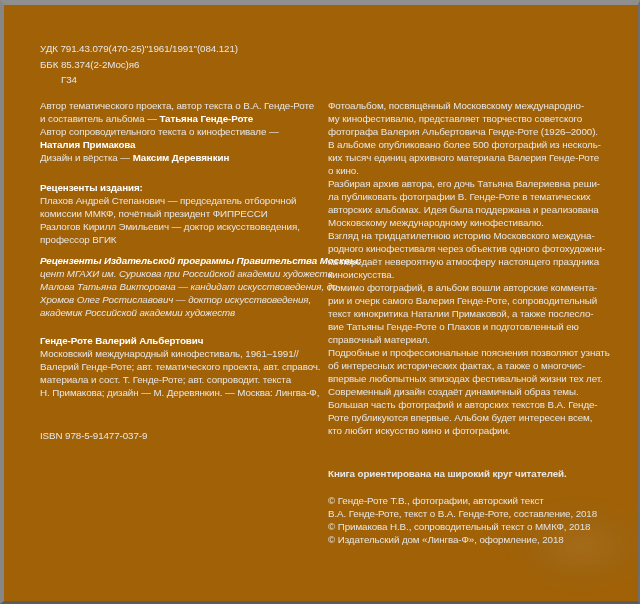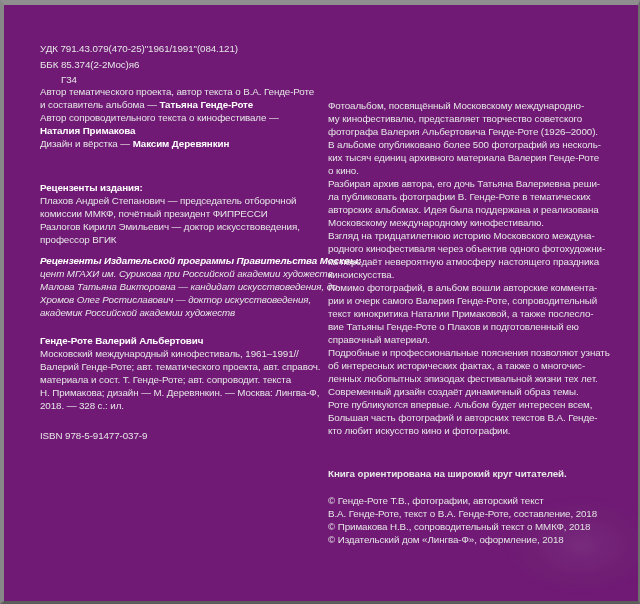--- a/index.html
+++ b/index.html
@@ -3,21 +3,21 @@
 <meta charset="utf-8">
 <style>
   html,body{margin:0;padding:0;}
   body{
     width:640px;height:604px;position:relative;overflow:hidden;
     background:#050505;
     font-family:"Liberation Sans", sans-serif;
   }
   .page{
     position:absolute;inset:0;box-sizing:border-box;
-    background:#701a75;
+    background:#a16207;
     border-top:5px solid #8f8f8f;
     border-left:4px solid #878787;
     border-right:2px solid #6e6e6e;
     border-bottom:3px solid #5c5c5c;
   }
   .block{position:absolute;}
   .line{
     white-space:pre;
     font-size:9.8px;
     line-height:13px;
@@ -40,21 +40,21 @@
 
 <div class="page">
 
   <div class="left-col">
     <div class="block codes" style="top:36px;">
         <div class="line">УДК 791.43.079(470-25)"1961/1991"(084.121)</div>
         <div class="line">ББК 85.374(2-2Мос)я6</div>
         <div class="line">        Г34</div>
       </div>
 
-    <div class="block" style="top:80px;">
+    <div class="block" style="top:94px;">
         <div class="line">Автор тематического проекта, автор текста о В.А. Генде-Роте</div>
         <div class="line"><span>и составитель альбома — </span><span class="b">Татьяна Генде-Роте</span></div>
         <div class="line">Автор сопроводительного текста о кинофестивале —</div>
         <div class="line"><span class="b">Наталия Примакова</span></div>
         <div class="line"><span>Дизайн и вёрстка — </span><span class="b">Максим Деревянкин</span></div>
       </div>
 
     <div class="block" style="top:176px;">
         <div class="line"><span class="b">Рецензенты издания:</span></div>
         <div class="line">Плахов Андрей Степанович — председатель отборочной</div>
@@ -70,21 +70,20 @@
         <div class="line">Хромов Олег Ростиславович — доктор искусствоведения,</div>
         <div class="line">академик Российской академии художеств</div>
       </div>
 
     <div class="block" style="top:329px;">
         <div class="line"><span class="b">Генде-Роте Валерий Альбертович</span></div>
         <div class="line">Московский международный кинофестиваль, 1961–1991//</div>
         <div class="line">Валерий Генде-Роте; авт. тематического проекта, авт. справоч.</div>
         <div class="line">материала и сост. Т. Генде-Роте; авт. сопроводит. текста</div>
         <div class="line">Н. Примакова; дизайн — М. Деревянкин. — Москва: Лингва-Ф,</div>
-        <div class="line">2018. — 328 с.: ил.</div>
       </div>
 
     <div class="block" style="top:424px;">
       <div class="line">ISBN 978-5-91477-037-9</div>
     </div>
   </div>
 
   <div class="right-col">
     <div class="block" style="top:94px;">
         <div class="line">Фотоальбом, посвящённый Московскому международно-</div>
@@ -101,24 +100,24 @@
         <div class="line">родного кинофестиваля через объектив одного фотохудожни-</div>
         <div class="line">ка передаёт невероятную атмосферу настоящего праздника</div>
         <div class="line">киноискусства.</div>
         <div class="line">Помимо фотографий, в альбом вошли авторские коммента-</div>
         <div class="line">рии и очерк самого Валерия Генде-Роте, сопроводительный</div>
         <div class="line">текст кинокритика Наталии Примаковой, а также послесло-</div>
         <div class="line">вие Татьяны Генде-Роте о Плахов и подготовленный ею</div>
         <div class="line">справочный материал.</div>
         <div class="line">Подробные и профессиональные пояснения позволяют узнать</div>
         <div class="line">об интересных исторических фактах, а также о многочис-</div>
-        <div class="line">ленных любопытных эпизодах фестивальной жизни тех лет.</div>
+        <div class="line">впервые любопытных эпизодах фестивальной жизни тех лет.</div>
         <div class="line">Современный дизайн создаёт динамичный образ темы.</div>
+        <div class="line">Большая часть фотографий и авторских текстов В.А. Генде-</div>
         <div class="line">Роте публикуются впервые. Альбом будет интересен всем,</div>
-        <div class="line">Большая часть фотографий и авторских текстов В.А. Генде-</div>
         <div class="line">кто любит искусство кино и фотографии.</div>
       </div>
 
     <div class="block" style="top:462px;font-weight:bold;">
       <div class="line">Книга ориентирована на широкий круг читателей.</div>
     </div>
 
     <div class="block" style="top:489px;">
         <div class="line">© Генде-Роте Т.В., фотографии, авторский текст</div>
         <div class="line">В.А. Генде-Роте, текст о В.А. Генде-Роте, составление, 2018</div>

